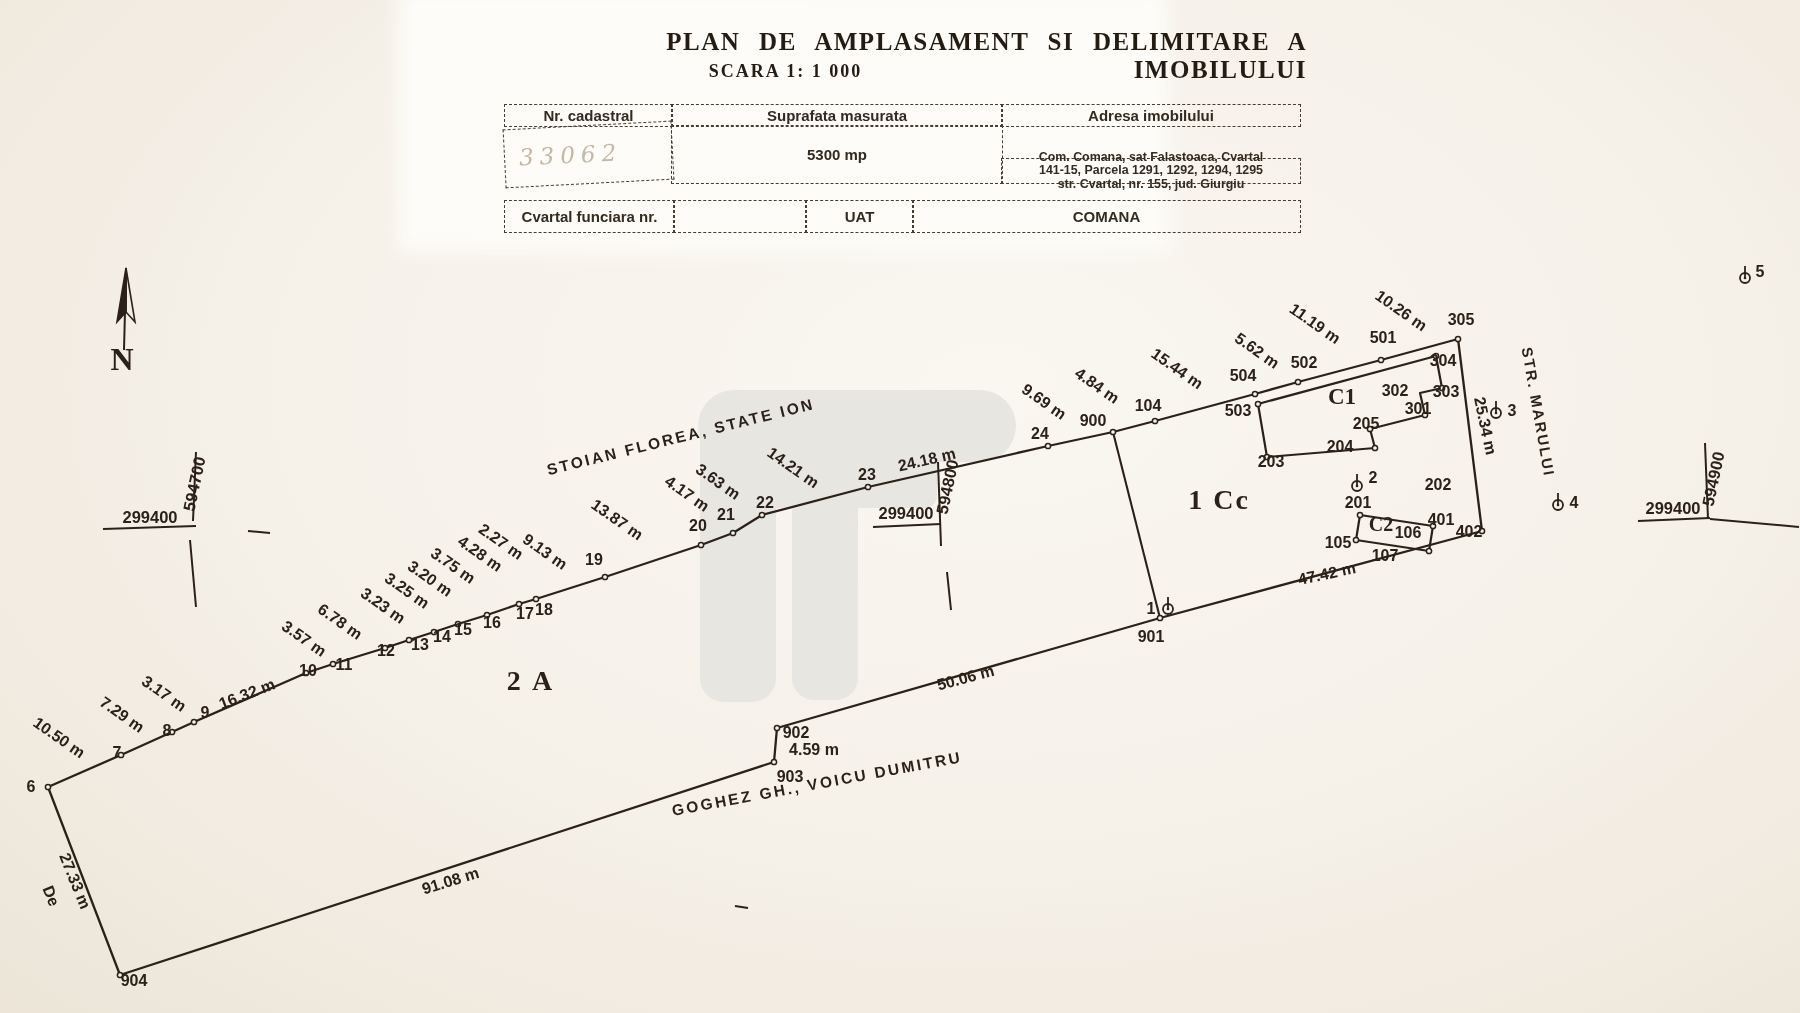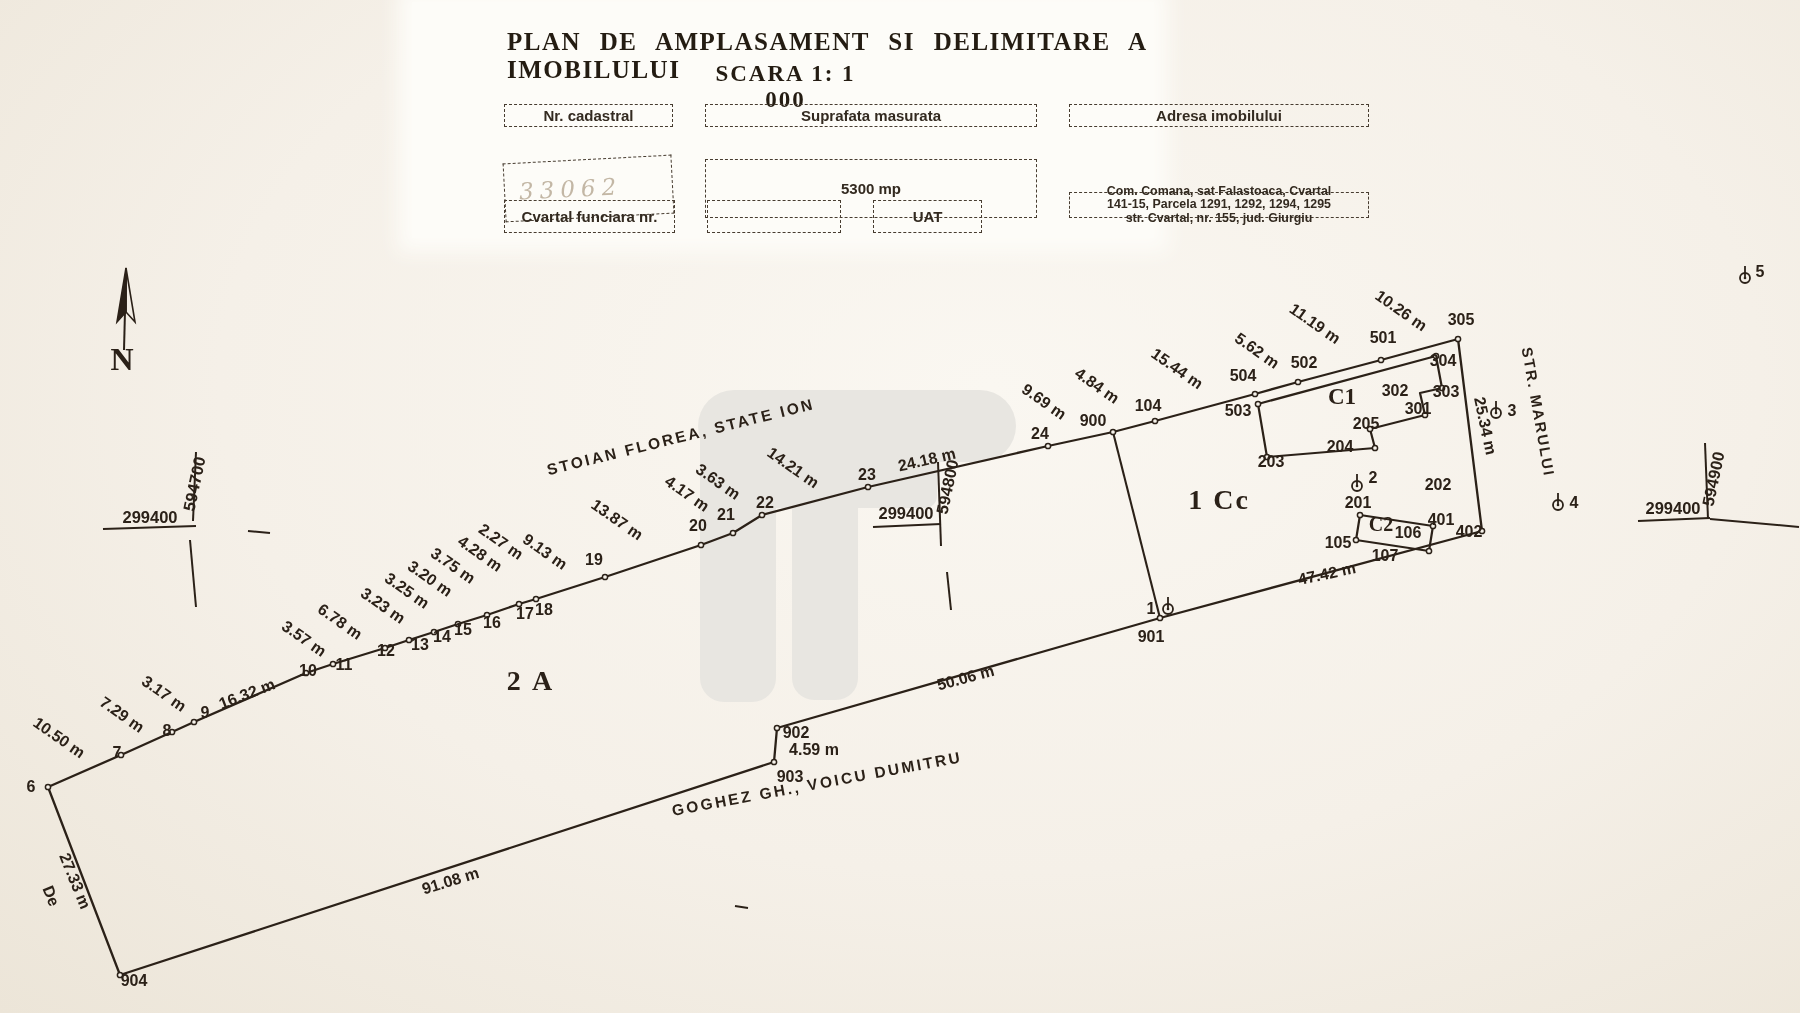--- a/index.html
+++ b/index.html
@@ -11,33 +11,33 @@
     font-family:"Liberation Sans", sans-serif;
     color:#2b2118;
   }
   .header-paper{
     position:absolute;left:412px;top:2px;width:742px;height:236px;
     background:#fdfcf8;
     box-shadow:0 0 18px 14px #fdfcf8;
   }
   .title{
     position:absolute;left:507px;top:28px;width:800px;
-    text-align:left;
+    text-align:right;
     font-family:"Liberation Serif", serif;
     font-weight:700;font-size:25px;letter-spacing:1.5px;word-spacing:11px;
     color:#241c12;
   }
   .scale-line{
     position:absolute;left:703px;top:61px;width:165px;
     text-align:center;
     font-family:"Liberation Serif", serif;
-    font-weight:700;font-size:23px;letter-spacing:2px;
+    font-weight:700;font-size:18px;letter-spacing:2px;
     color:#241c12;
   }
-  .tbl{position:absolute;display:grid;gap:34px;}
+  .tbl{position:absolute;display:grid;}
   .tbl1{left:505px;top:105px;width:795px;grid-template-columns:167px 330px 298px;grid-template-rows:21px 57px;}
   .tbl2{left:505px;top:201px;width:795px;grid-template-columns:169px 132px 107px 387px;grid-template-rows:31px;}
   .cell{
     border:1.6px dashed #473c30;
     margin:-0.8px;
     display:flex;align-items:center;justify-content:center;
     font-size:15px;font-weight:700;color:#332a20;
     text-align:center;line-height:1.05;
   }
   .cell.addr{font-size:12.4px;line-height:13.6px;padding:2px 4px;margin-top:32px;}
@@ -77,20 +77,21 @@
         <span>141-15, Parcela 1291, 1292, 1294, 1295</span><br>
         <span>str. Cvartal, nr. 155, jud. Giurgiu</span>
       </span>
     </div>
   </div>
 
   <div class="tbl tbl2">
     <div class="cell">Cvartal funciara nr.</div>
     <div class="cell"></div>
     <div class="cell">UAT</div>
+    <div class="cell">COMANA</div>
   </div>
 
   <svg id="plan-svg" width="1800" height="1013" viewBox="0 0 1800 1013" style="position:absolute;left:0;top:0;">
       <rect x="698" y="390" width="318" height="72" rx="36" fill="#e8e6e1"></rect>
       <rect x="755" y="392" width="182" height="116" rx="12" fill="#e8e6e1"></rect>
       <rect x="700" y="412" width="76" height="290" rx="24" fill="#e8e6e1"></rect>
       <rect x="792" y="462" width="66" height="238" rx="22" fill="#e8e6e1"></rect>
       <polygon points="48,787 121,755 172,732 194,722 306,673 333,664 385,648 409,640 434,632 458,624 487,615 519,604 536,599 605,577 701,545 733,533 762,515 868,487 1048,446 1113,432 1155,421 1255,394 1298,382 1381,360 1458,339 1482,531 1160,618 777,728 774,762 120,975" fill="none" stroke="#2b2118" stroke-width="2.3" stroke-linejoin="round"></polygon>
       <polyline points="1113,432 1160,618" fill="none" stroke="#2b2118" stroke-width="2.1" stroke-linejoin="round"></polyline>
       <polygon points="1258,404 1436,356 1442,388 1420,393 1425,415 1370,429 1375,448 1267,457" fill="none" stroke="#2b2118" stroke-width="2.2" stroke-linejoin="round"></polygon>

